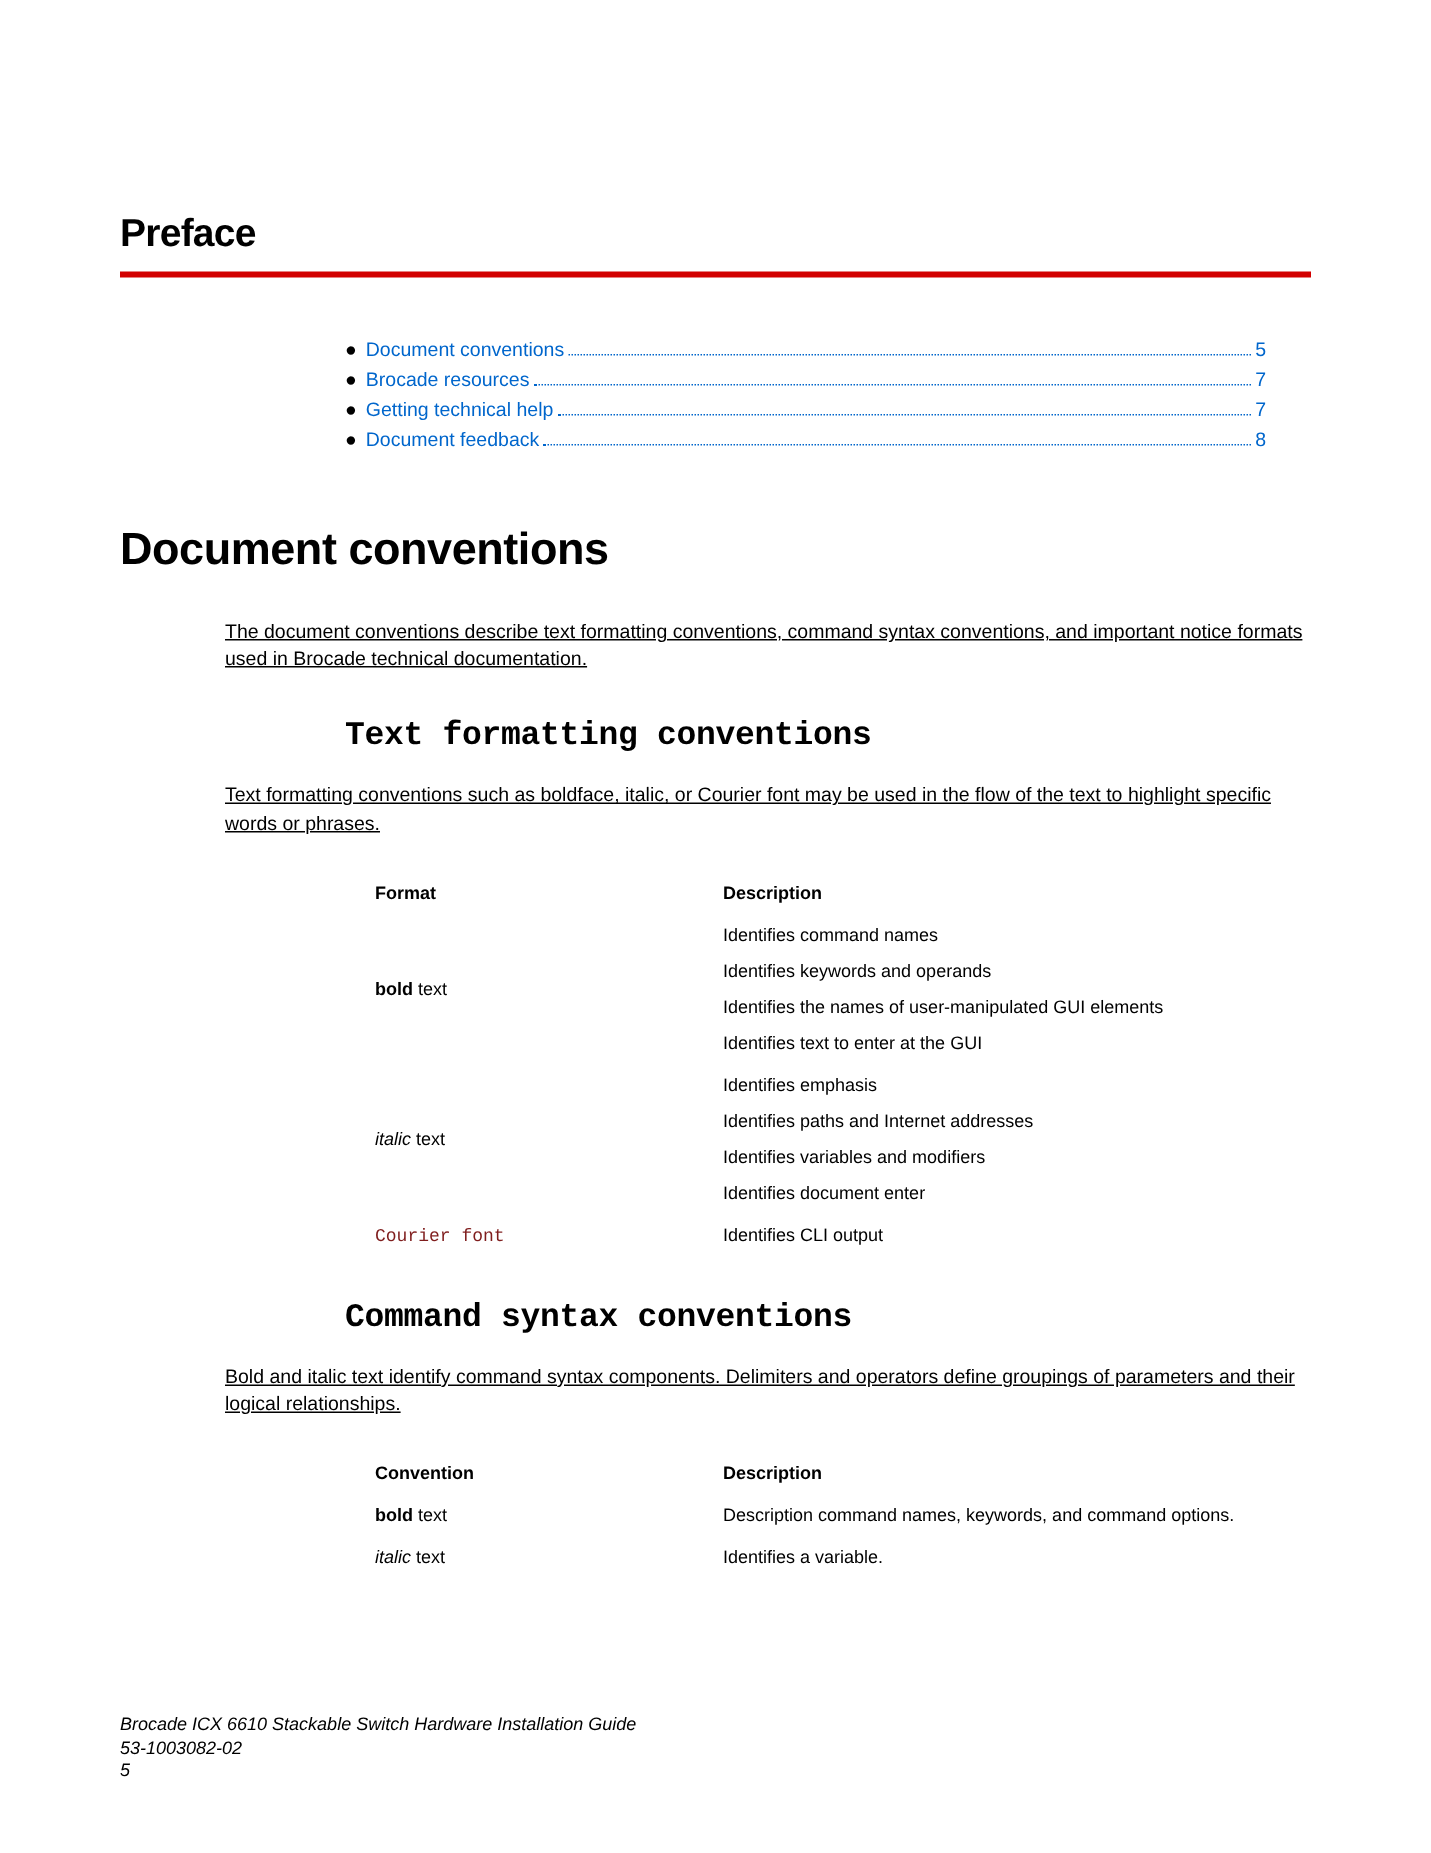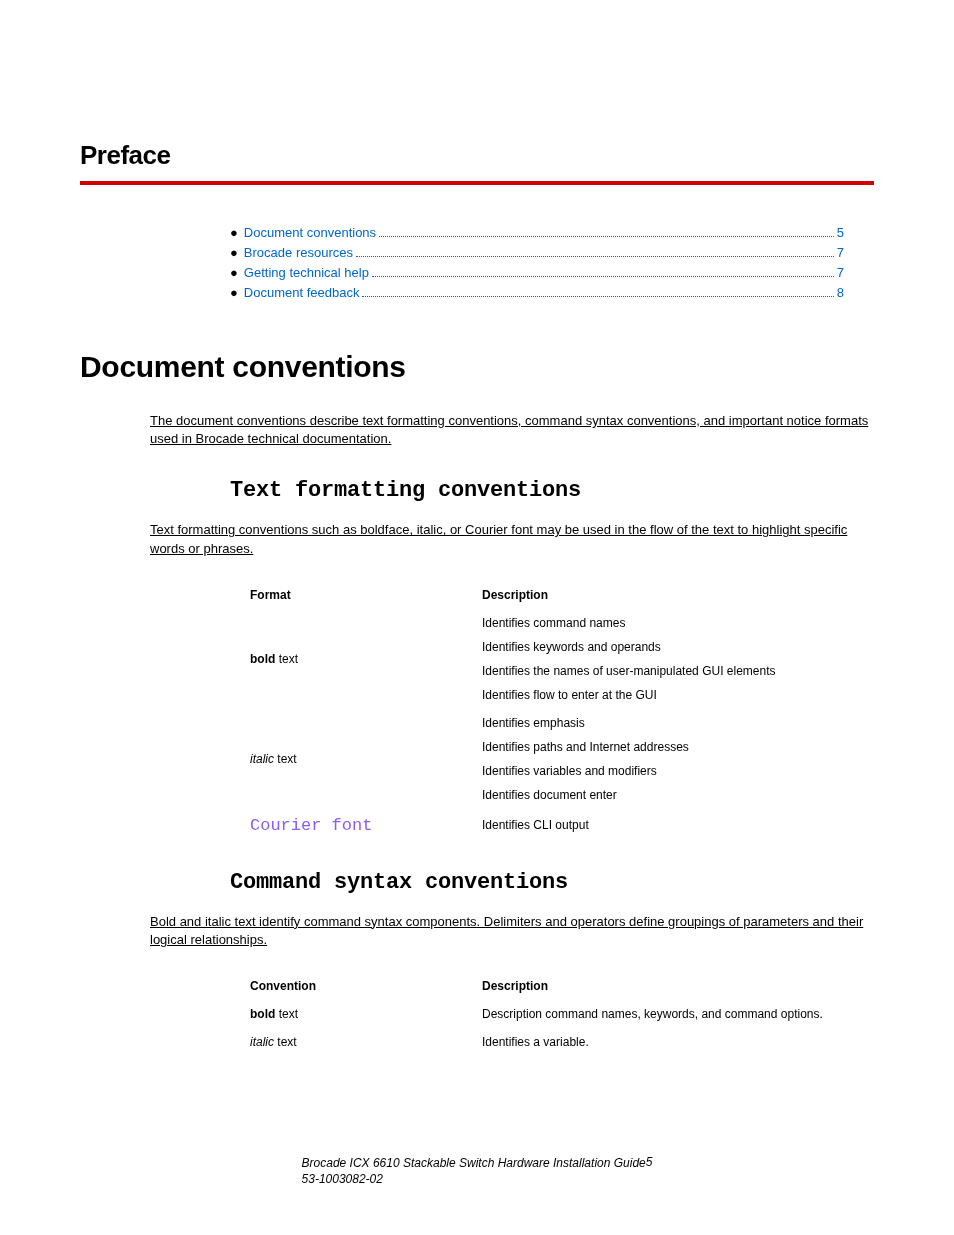--- a/index.html
+++ b/index.html
@@ -92,30 +92,31 @@
     .col-desc { flex: 1; }
     .conv-row {
       display: flex;
       margin-bottom: 14px;
       align-items: center;
     }
     .desc-lines div { margin-bottom: 10px; }
     .desc-lines div:last-child { margin-bottom: 0; }
     .bold-part { font-weight: 700; }
     .italic-part { font-style: italic; }
-    .courier-part { font-family: "Courier New", monospace; color: #8b5cf6; font-size: 17px; }
+    .courier-part { font-family: "Courier New", monospace; color: #7f1d1d; font-size: 12px; }
     .footer {
       position: absolute;
       bottom: 48px;
       left: 80px;
       right: 80px;
       display: flex;
-      justify-content: center;
+      justify-content: space-between;
       font-size: 12px;
       font-style: italic;
+      flex-direction: column;
     }
     .footer-left { line-height: 1.35; }
     .footer-right { }
   </style>
 </head>
 <body>
 
 <div class="page-title">Preface</div>
 <div class="red-rule"></div>
 
@@ -157,21 +158,21 @@
     <div class="col-fmt">Format</div>
     <div class="col-desc">Description</div>
   </div>
   <div id="t1-body">
       <div class="conv-row">
         <div class="col-fmt"><span class="bold-part">bold</span><span> text</span></div>
         <div class="col-desc desc-lines">
           <div>Identifies command names</div>
           <div>Identifies keywords and operands</div>
           <div>Identifies the names of user-manipulated GUI elements</div>
-          <div>Identifies flow to enter at the GUI</div>
+          <div>Identifies text to enter at the GUI</div>
         </div>
       </div>
       <div class="conv-row">
         <div class="col-fmt"><span class="italic-part">italic</span><span> text</span></div>
         <div class="col-desc desc-lines">
           <div>Identifies emphasis</div>
           <div>Identifies paths and Internet addresses</div>
           <div>Identifies variables and modifiers</div>
           <div>Identifies document enter</div>
         </div>

